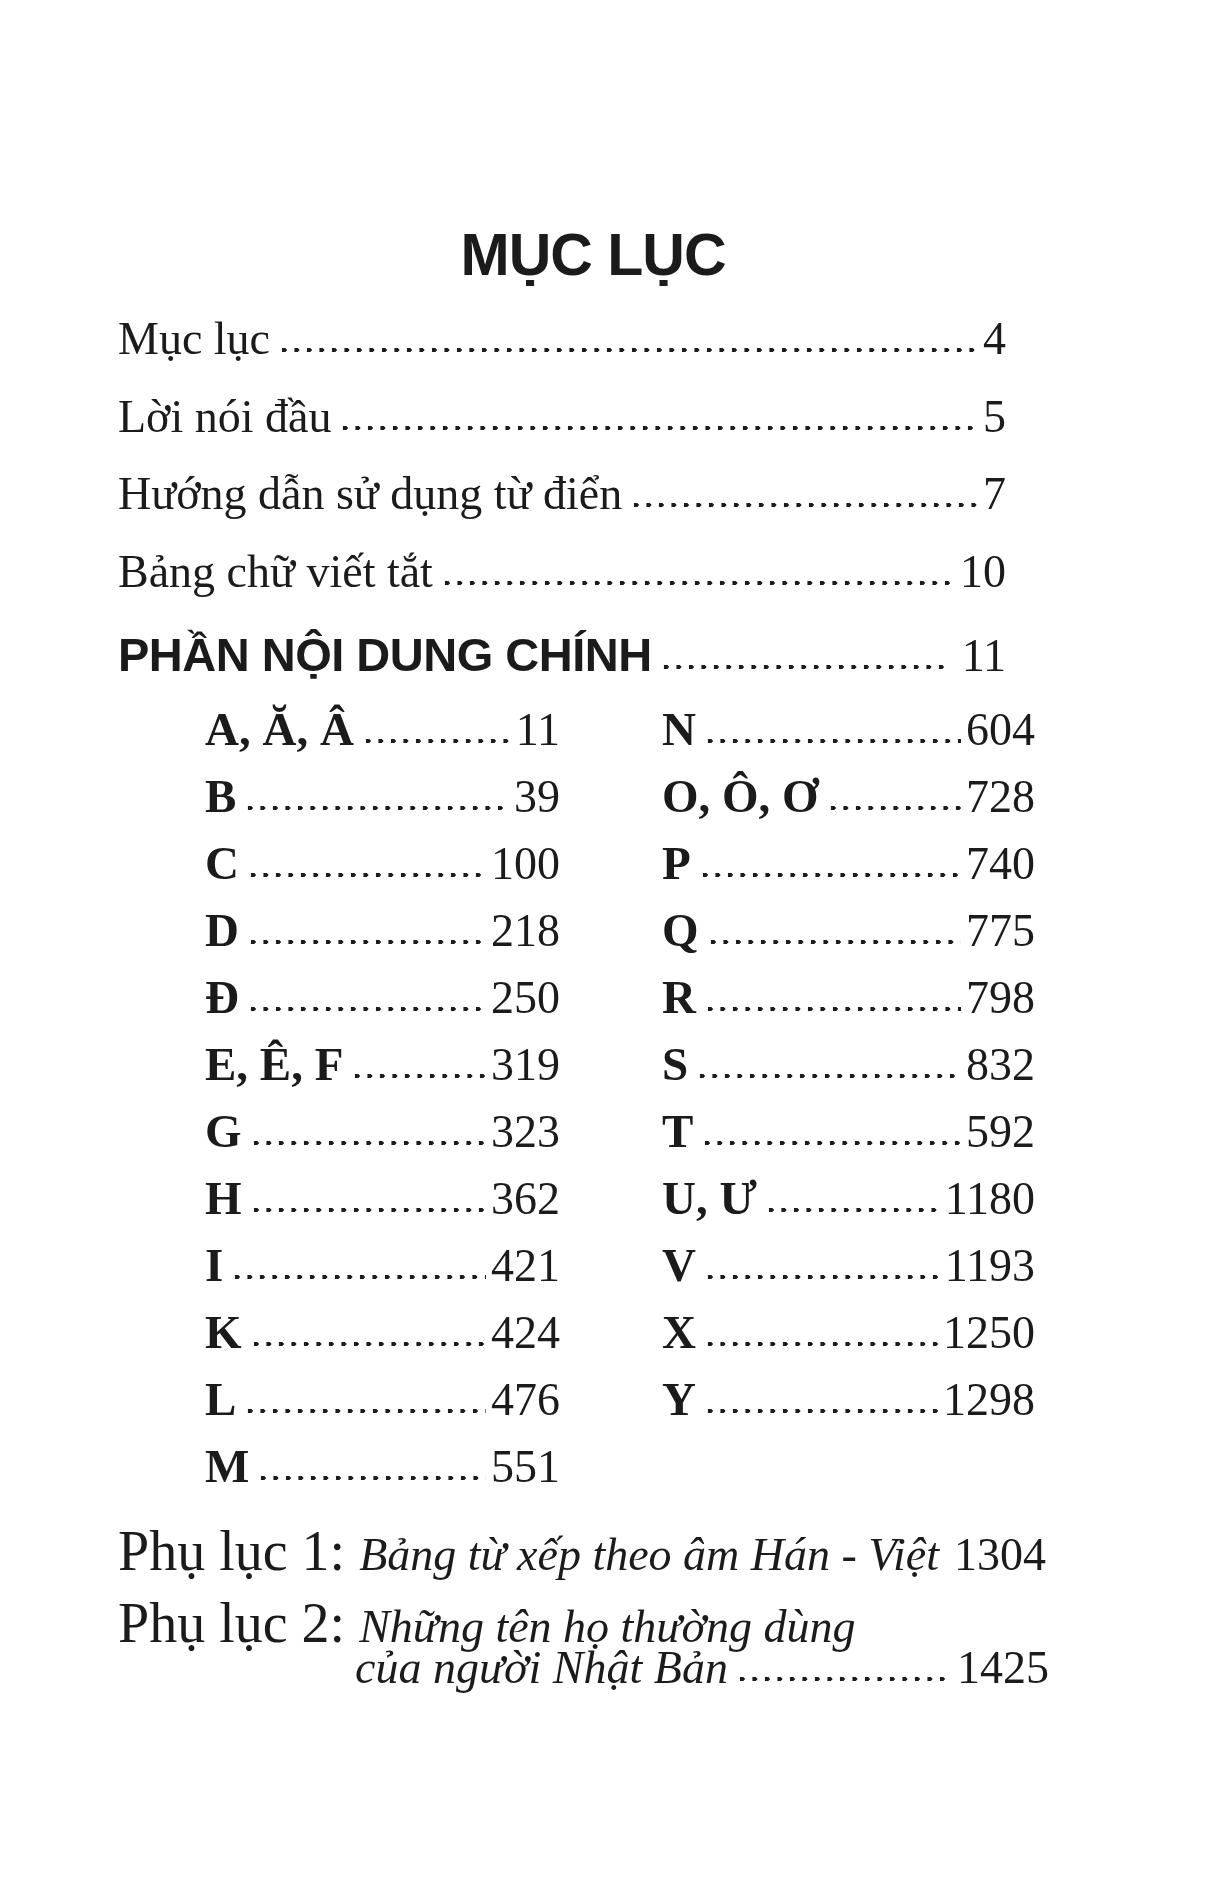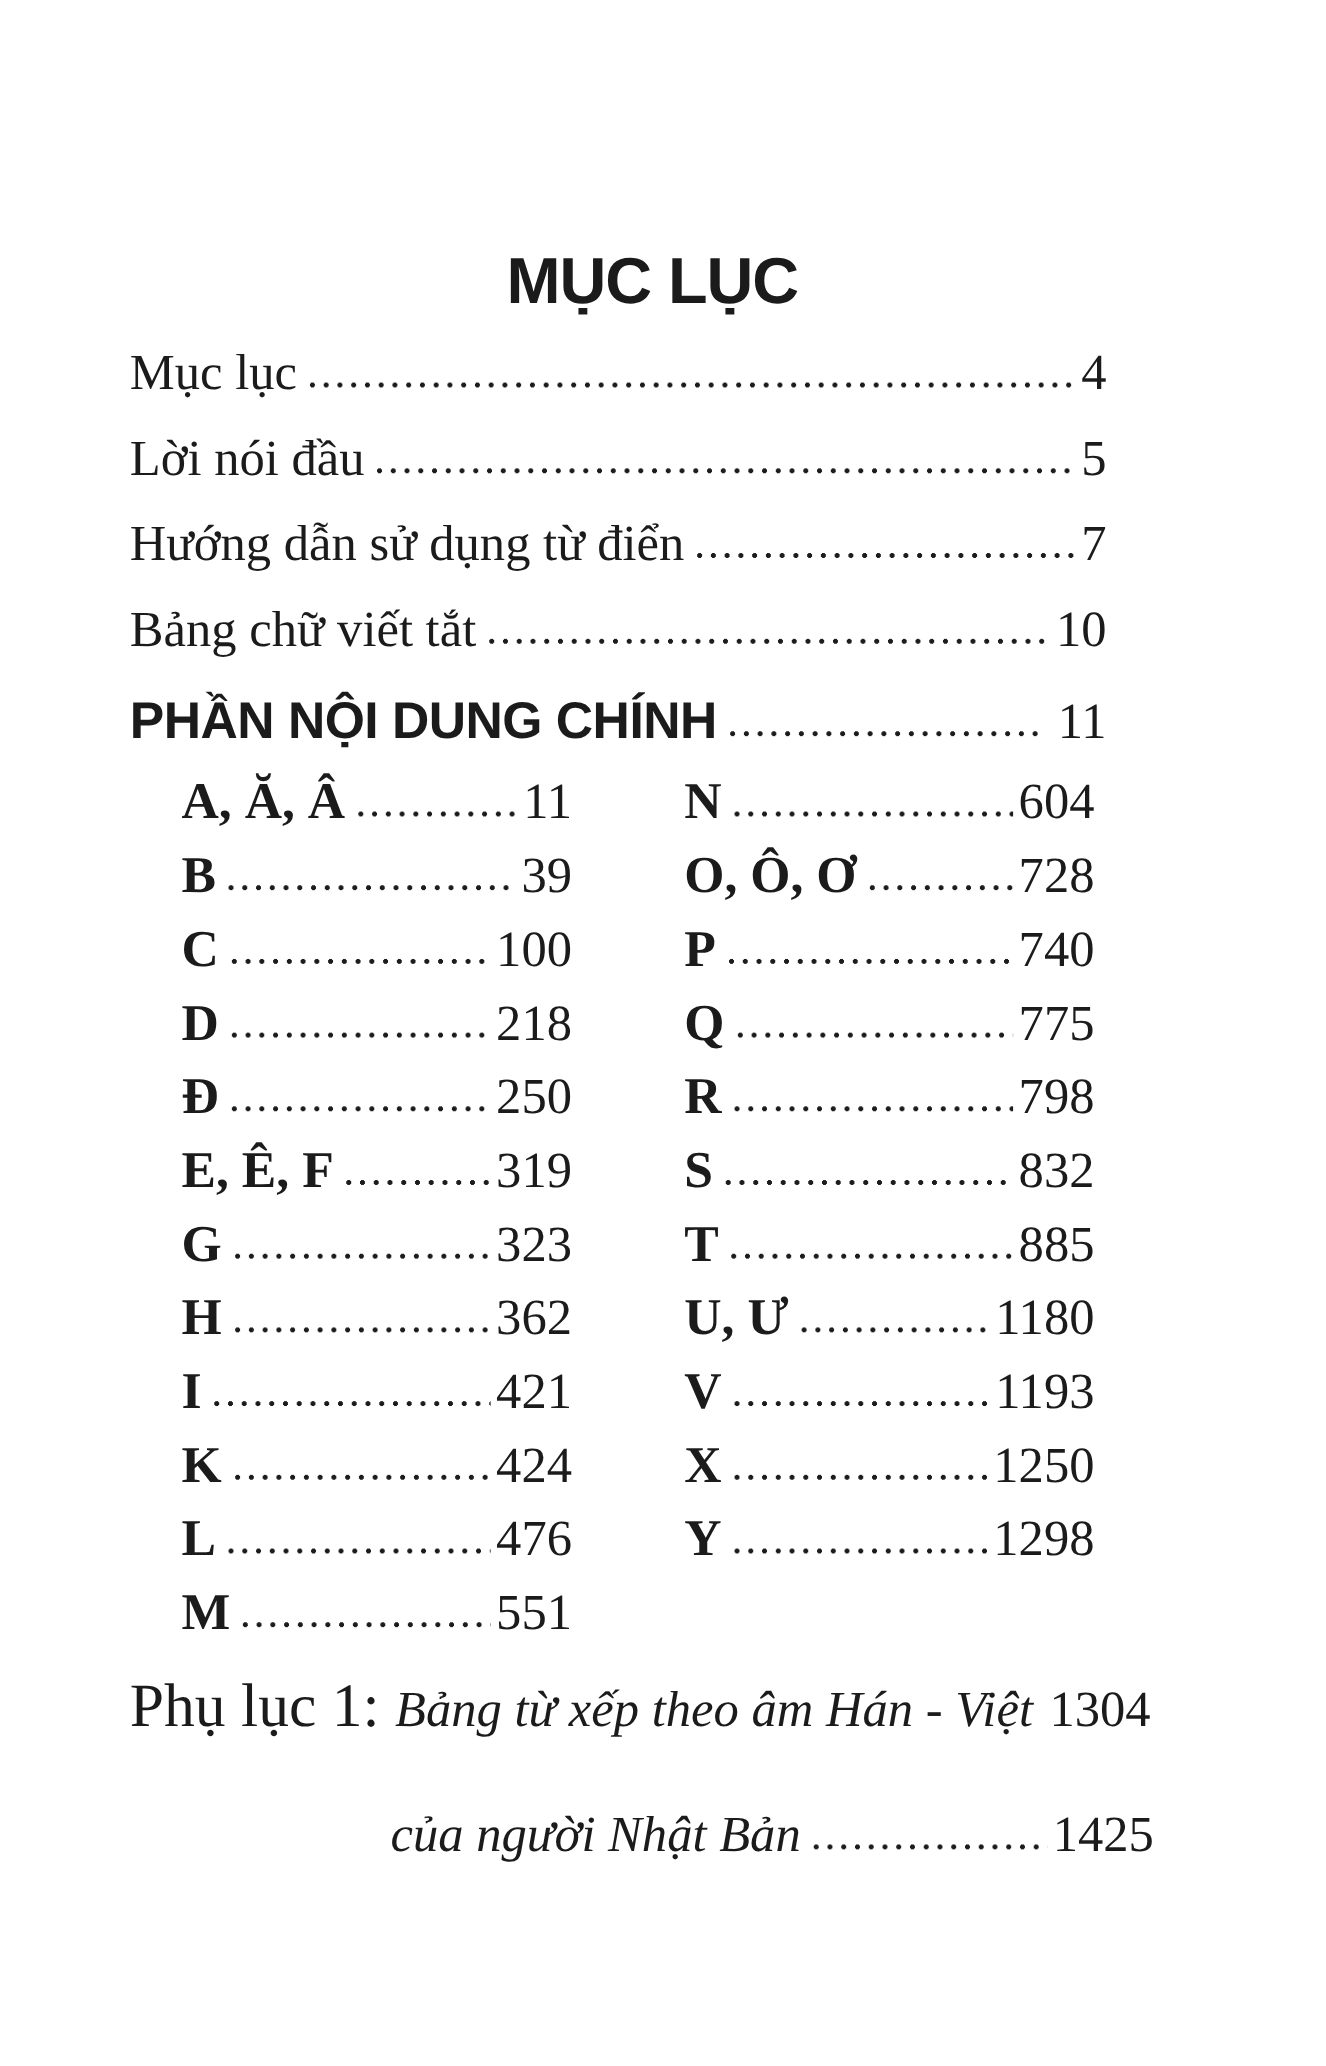--- a/index.html
+++ b/index.html
@@ -44,21 +44,21 @@
   .main-row .label {
     font-family: "Liberation Sans", sans-serif;
     font-weight: bold;
     font-size: 47px;
     letter-spacing: -0.5px;
     white-space: nowrap;
   }
   .main-row .dots { margin-right: 12px; }
 
   .cols { position: absolute; left: 165px; top: 702px; }
-  .col { position: absolute; top: 0; }
+  .col { position: absolute; top: 0; margin-left: 40px; }
   .col-left { left: 0; width: 355px; }
   .col-right { left: 457px; width: 373px; }
   .col .row { height: 67px; }
   .col .label { font-weight: bold; font-size: 47px; white-space: nowrap; }
 
   .app-row1 { position: absolute; left: 118px; top: 1519px; width: 888px; }
   .app-row2 { position: absolute; left: 118px; top: 1591px; width: 888px; }
   .app-row3 { position: absolute; left: 312px; top: 1641px; width: 694px; margin-left: 43px; }
   .prefix { font-size: 56px; white-space: nowrap; }
   .apptitle { font-style: italic; font-size: 46px; margin-left: 14px; white-space: nowrap; }
@@ -191,21 +191,21 @@
         <span class="num">798</span>
       </div>
       <div class="row">
         <span class="label">S</span>
         <span class="dots"></span>
         <span class="num">832</span>
       </div>
       <div class="row">
         <span class="label">T</span>
         <span class="dots"></span>
-        <span class="num">885</span>
+        <span class="num">592</span>
       </div>
       <div class="row">
         <span class="label">U, Ư</span>
         <span class="dots"></span>
         <span class="num">1180</span>
       </div>
       <div class="row">
         <span class="label">V</span>
         <span class="dots"></span>
         <span class="num">1193</span>
@@ -223,20 +223,24 @@
     </div>
   </div>
 
   <div class="row app-row1">
     <span class="prefix">Phụ lục 1:</span>
     <span class="apptitle">Bảng từ xếp theo âm Hán - Việt</span>
     <span class="dots"></span>
     <span class="num">1304</span>
   </div>
 
+  <div class="row app-row2">
+    <span class="prefix">Phụ lục 2:</span>
+    <span class="apptitle">Những tên họ thường dùng</span>
+  </div>
 
   <div class="row app-row3">
     <span class="apptitle">của người Nhật Bản</span>
     <span class="dots"></span>
     <span class="num">1425</span>
   </div>
 
 </div>
 
 </body></html>

